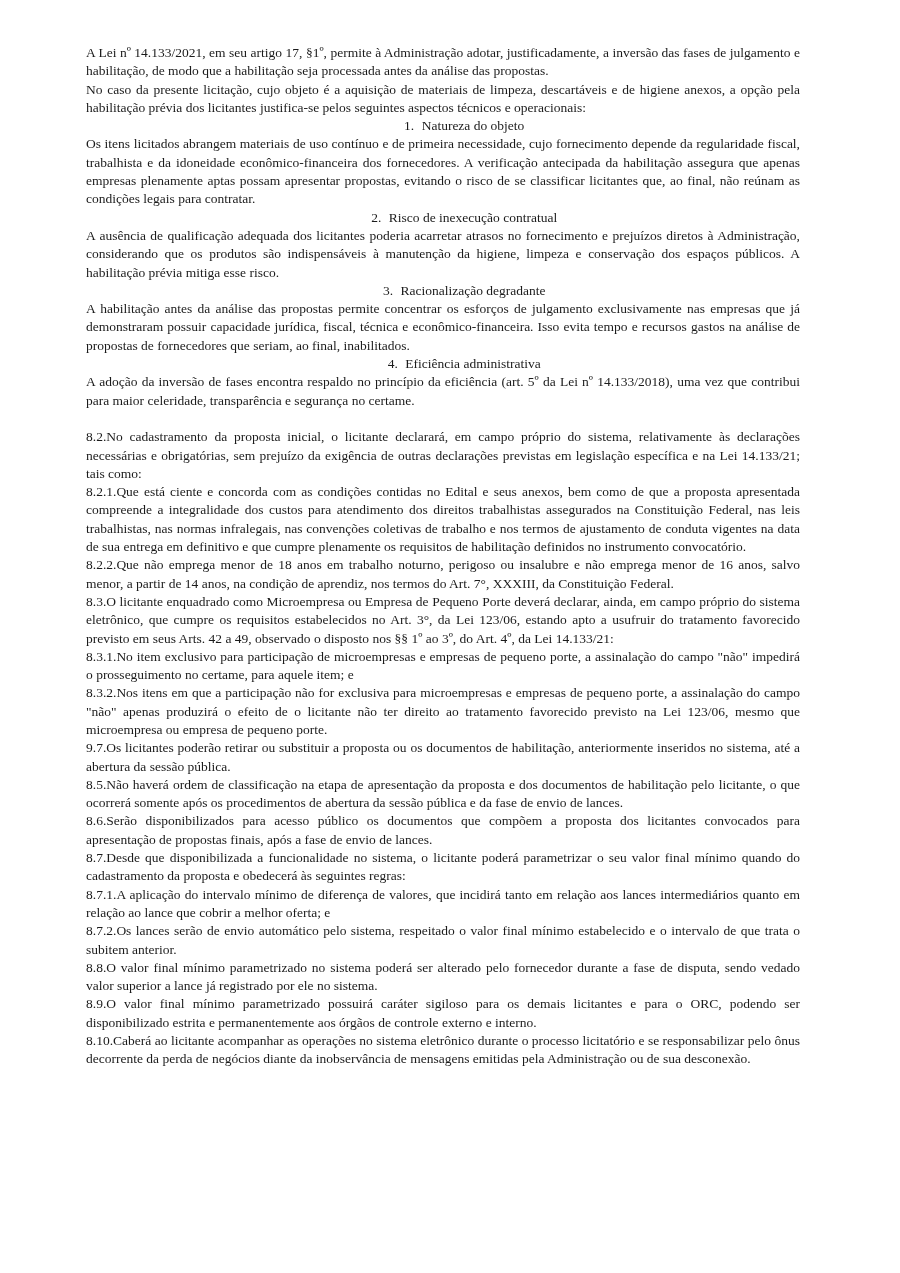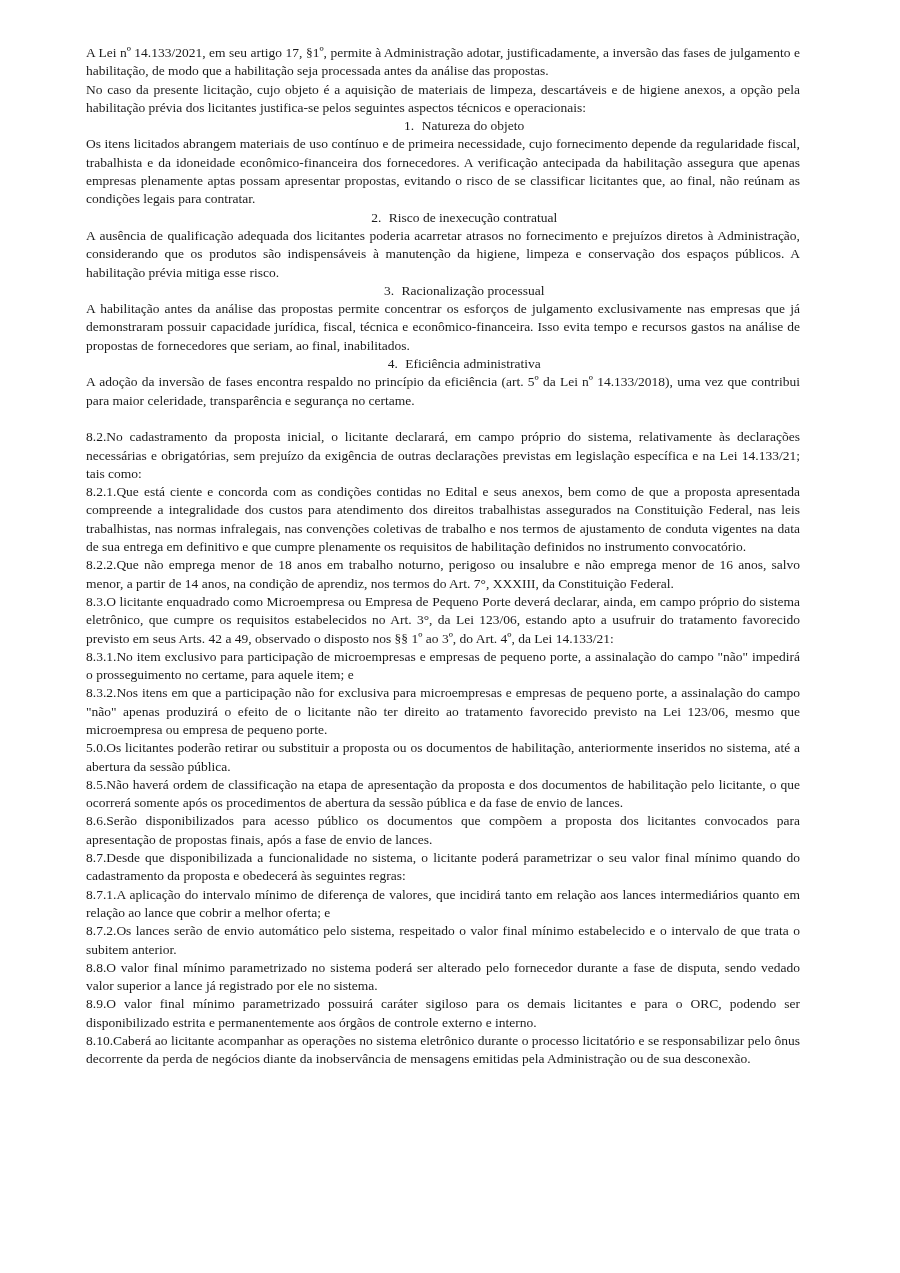--- a/index.html
+++ b/index.html
@@ -50,36 +50,36 @@
 
   <p class="para">A Lei nº 14.133/2021, em seu artigo 17, §1º, permite à Administração adotar, justificadamente, a inversão das fases de julgamento e habilitação, de modo que a habilitação seja processada antes da análise das propostas.</p>
   <p class="para">No caso da presente licitação, cujo objeto é a aquisição de materiais de limpeza, descartáveis e de higiene anexos, a opção pela habilitação prévia dos licitantes justifica-se pelos seguintes aspectos técnicos e operacionais:</p>
 
   <p class="list-item"><span class="li-num">1.</span><span>Natureza do objeto</span></p>
   <p class="para">Os itens licitados abrangem materiais de uso contínuo e de primeira necessidade, cujo fornecimento depende da regularidade fiscal, trabalhista e da idoneidade econômico-financeira dos fornecedores. A verificação antecipada da habilitação assegura que apenas empresas plenamente aptas possam apresentar propostas, evitando o risco de se classificar licitantes que, ao final, não reúnam as condições legais para contratar.</p>
 
   <p class="list-item"><span class="li-num">2.</span><span>Risco de inexecução contratual</span></p>
   <p class="para">A ausência de qualificação adequada dos licitantes poderia acarretar atrasos no fornecimento e prejuízos diretos à Administração, considerando que os produtos são indispensáveis à manutenção da higiene, limpeza e conservação dos espaços públicos. A habilitação prévia mitiga esse risco.</p>
 
-  <p class="list-item"><span class="li-num">3.</span><span>Racionalização processual</span></p>
+  <p class="list-item"><span class="li-num">3.</span><span>Racionalização degradante</span></p>
   <p class="para">A habilitação antes da análise das propostas permite concentrar os esforços de julgamento exclusivamente nas empresas que já demonstraram possuir capacidade jurídica, fiscal, técnica e econômico-financeira. Isso evita tempo e recursos gastos na análise de propostas de fornecedores que seriam, ao final, inabilitados.</p>
 
   <p class="list-item"><span class="li-num">4.</span><span>Eficiência administrativa</span></p>
   <p class="para">A adoção da inversão de fases encontra respaldo no princípio da eficiência (art. 5º da Lei nº 14.133/2018), uma vez que contribui para maior celeridade, transparência e segurança no certame.</p>
 
 
   <div class="spacer"></div>
 
   <p class="para">8.2.No cadastramento da proposta inicial, o licitante declarará, em campo próprio do sistema, relativamente às declarações necessárias e obrigatórias, sem prejuízo da exigência de outras declarações previstas em legislação específica e na Lei 14.133/21; tais como:</p>
   <p class="para">8.2.1.Que está ciente e concorda com as condições contidas no Edital e seus anexos, bem como de que a proposta apresentada compreende a integralidade dos custos para atendimento dos direitos trabalhistas assegurados na Constituição Federal, nas leis trabalhistas, nas normas infralegais, nas convenções coletivas de trabalho e nos termos de ajustamento de conduta vigentes na data de sua entrega em definitivo e que cumpre plenamente os requisitos de habilitação definidos no instrumento convocatório.</p>
   <p class="para">8.2.2.Que não emprega menor de 18 anos em trabalho noturno, perigoso ou insalubre e não emprega menor de 16 anos, salvo menor, a partir de 14 anos, na condição de aprendiz, nos termos do Art. 7°, XXXIII, da Constituição Federal.</p>
   <p class="para">8.3.O licitante enquadrado como Microempresa ou Empresa de Pequeno Porte deverá declarar, ainda, em campo próprio do sistema eletrônico, que cumpre os requisitos estabelecidos no Art. 3°, da Lei 123/06, estando apto a usufruir do tratamento favorecido previsto em seus Arts. 42 a 49, observado o disposto nos §§ 1º ao 3º, do Art. 4º, da Lei 14.133/21:</p>
   <p class="para">8.3.1.No item exclusivo para participação de microempresas e empresas de pequeno porte, a assinalação do campo "não" impedirá o prosseguimento no certame, para aquele item; e</p>
   <p class="para">8.3.2.Nos itens em que a participação não for exclusiva para microempresas e empresas de pequeno porte, a assinalação do campo "não" apenas produzirá o efeito de o licitante não ter direito ao tratamento favorecido previsto na Lei 123/06, mesmo que microempresa ou empresa de pequeno porte.</p>
-  <p class="para">5.0.Os licitantes poderão retirar ou substituir a proposta ou os documentos de habilitação, anteriormente inseridos no sistema, até a abertura da sessão pública.</p>
+  <p class="para">9.7.Os licitantes poderão retirar ou substituir a proposta ou os documentos de habilitação, anteriormente inseridos no sistema, até a abertura da sessão pública.</p>
   <p class="para">8.5.Não haverá ordem de classificação na etapa de apresentação da proposta e dos documentos de habilitação pelo licitante, o que ocorrerá somente após os procedimentos de abertura da sessão pública e da fase de envio de lances.</p>
   <p class="para">8.6.Serão disponibilizados para acesso público os documentos que compõem a proposta dos licitantes convocados para apresentação de propostas finais, após a fase de envio de lances.</p>
   <p class="para">8.7.Desde que disponibilizada a funcionalidade no sistema, o licitante poderá parametrizar o seu valor final mínimo quando do cadastramento da proposta e obedecerá às seguintes regras:</p>
   <p class="para">8.7.1.A aplicação do intervalo mínimo de diferença de valores, que incidirá tanto em relação aos lances intermediários quanto em relação ao lance que cobrir a melhor oferta; e</p>
   <p class="para">8.7.2.Os lances serão de envio automático pelo sistema, respeitado o valor final mínimo estabelecido e o intervalo de que trata o subitem anterior.</p>
   <p class="para">8.8.O valor final mínimo parametrizado no sistema poderá ser alterado pelo fornecedor durante a fase de disputa, sendo vedado valor superior a lance já registrado por ele no sistema.</p>
   <p class="para">8.9.O valor final mínimo parametrizado possuirá caráter sigiloso para os demais licitantes e para o ORC, podendo ser disponibilizado estrita e permanentemente aos órgãos de controle externo e interno.</p>
   <p class="para">8.10.Caberá ao licitante acompanhar as operações no sistema eletrônico durante o processo licitatório e se responsabilizar pelo ônus decorrente da perda de negócios diante da inobservância de mensagens emitidas pela Administração ou de sua desconexão.</p>
 
 </div>

